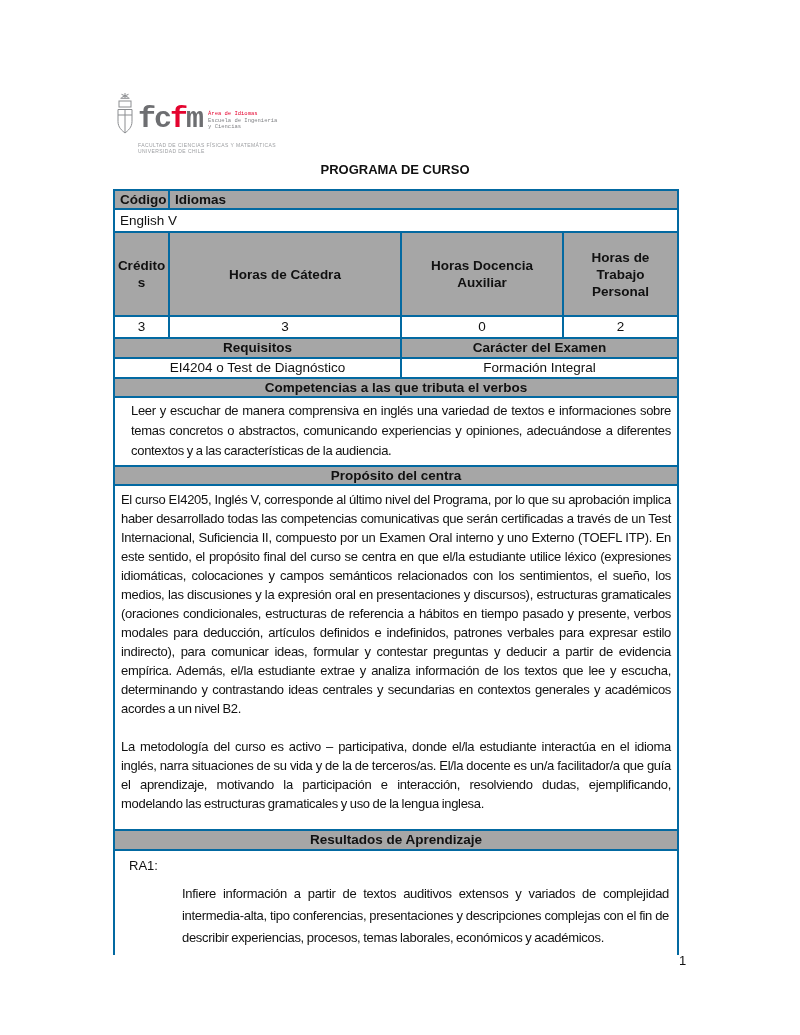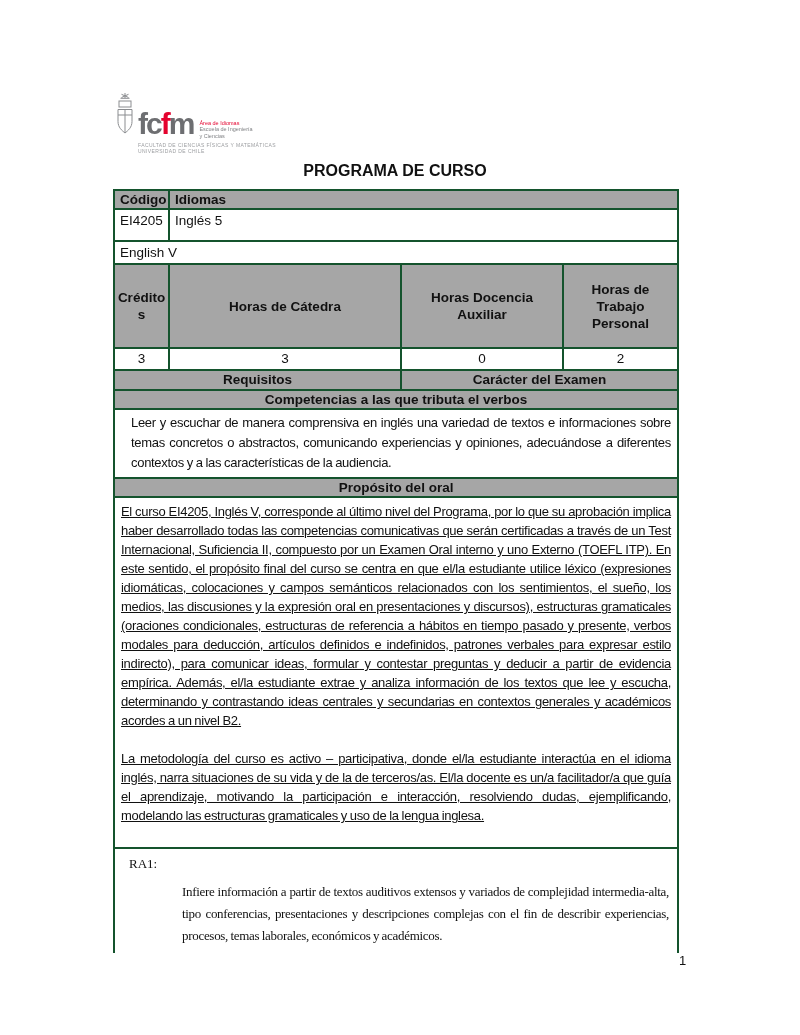--- a/index.html
+++ b/index.html
@@ -8,73 +8,73 @@
     width: 800px;
     height: 1035px;
     background: #ffffff;
     overflow: hidden;
     font-family: "Liberation Sans", sans-serif;
     color: #111111;
   }
 
   
   .logo { position: absolute; left: 114px; top: 92px; }
-  .logo-top { display: flex; align-items: flex-end; }
+  .logo-top { display: flex; align-items: center; font-family: Liberation Mono, monospace; }
   .crest { width: 22px; height: 47px; }
   .wordmark {
     font-weight: bold; font-size: 30px; line-height: 30px;
     letter-spacing: -2px; color: #6d6e71; margin: 7px 0 0 2px;
   }
   .wordmark .red { color: #e4032e; }
   .logo-unit { margin: 11px 0 0 6px; font-size: 5.5px; line-height: 6.5px; }
   .unit-red { color: #e4032e; }
   .unit-gray { color: #808285; }
   .logo-bottom {
     margin: 3px 0 0 24px; font-size: 5px; line-height: 6px;
     color: #9b9da0; letter-spacing: 0.4px;
   }
 
   
   .doc-title {
     position: absolute; left: 113px; top: 162px; width: 564px;
-    text-align: center; font-weight: bold; font-size: 16px;
+    text-align: center; font-weight: bold; font-size: 13px;
   }
 
   
   .doc-table {
     position: absolute; left: 113px; top: 189px; width: 564px;
     border-collapse: collapse; table-layout: fixed;
     border: 2px solid #000; border-bottom: none;
   }
   .doc-table td {
-    border: 2px solid #14532d;
+    border: 2px solid #0369a1;
     padding: 0 5px;
     font-size: 13.5px;
     line-height: 16px;
     vertical-align: middle;
     overflow: hidden;
   }
   td.gray { background: #a6a6a6; font-weight: bold; }
   td.center { text-align: center; }
   td.top { vertical-align: top; padding-top: 3px; }
   .h17 { height: 17px; } .h18 { height: 18px; } .h20 { height: 20px; }
   .h21 { height: 21px; } .h27 { height: 27px; } .h58 { height: 58px; }
   td.colhead { text-align: center; font-weight: bold; line-height: 17px; }
   td.wrapany { overflow-wrap: anywhere; word-break: break-word; padding: 12px 2px; }
 
   .bodytext {
     text-align: justify; font-size: 13px;
     letter-spacing: -0.3px; word-spacing: -0.5px;
   }
   td.nivel-cell { padding: 3px 6px 4px 16px; }
   .nivel-cell .para { margin: 0; line-height: 20px; }
-  td.proposito-cell { padding: 4px 6px 22px 6px; text-decoration: underline; }
+  td.proposito-cell { padding: 4px 6px 16px 6px; }
   .proposito-cell .para { margin: 0; line-height: 19px; }
   .proposito-cell .para + .para { margin-top: 19px; }
-  td.ra-cell { padding: 4px 0 6px 0; border-bottom: none; font-family: Liberation Serif, serif; }
+  td.ra-cell { padding: 4px 0 6px 0; border-bottom: none; }
   .ra-row { display: flex; }
   .ra-label { flex: none; width: 53px; padding-left: 14px; font-size: 13px; line-height: 22px; }
   .ra-text { flex: 1; padding-right: 8px; line-height: 22px; margin-top: 28px; }
 
   
   .page-number { position: absolute; left: 679px; top: 953px; font-size: 13px; }
 </style>
 </head>
 <body>
 
@@ -111,58 +111,61 @@
         <col style="width:232px">
         <col style="width:162px">
         <col style="width:115px">
     </colgroup>
     <tbody>
       <tr>
         <td class="gray h17">Código</td>
         <td class="gray h17" colspan="3">Idiomas</td>
       </tr>
       <tr>
-        <td class="h27 top">EI4205</td>
-        <td class="h27 top" colspan="3">Inglés 5</td>
-      </tr>
-      <tr>
         <td class="h21" colspan="4">English V</td>
       </tr>
       <tr>
         <td class="gray h58 colhead wrapany">Créditos</td>
         <td class="gray h58 colhead">Horas de Cátedra</td>
         <td class="gray h58 colhead">Horas Docencia Auxiliar</td>
         <td class="gray h58 colhead">Horas de Trabajo Personal</td>
       </tr>
       <tr>
         <td class="h20 center">3</td>
         <td class="h20 center">3</td>
         <td class="h20 center">0</td>
         <td class="h20 center">2</td>
       </tr>
       <tr>
         <td class="gray h18 center" colspan="2">Requisitos</td>
         <td class="gray h18 center" colspan="2">Carácter del Examen</td>
       </tr>
       <tr>
+        <td class="h18 center" colspan="2">EI4204 o Test de Diagnóstico</td>
+        <td class="h18 center" colspan="2">Formación Integral</td>
+      </tr>
+      <tr>
         <td class="gray h17 center" colspan="4">Competencias a las que tributa el verbos</td>
       </tr>
       <tr>
         <td class="nivel-cell" colspan="4">
           <p class="para bodytext">Leer y escuchar de manera comprensiva en inglés una variedad de textos e informaciones sobre temas concretos o abstractos, comunicando experiencias y opiniones, adecuándose a diferentes contextos y a las características de la audiencia.</p>
         </td>
       </tr>
       <tr>
-        <td class="gray h17 center" colspan="4">Propósito del oral</td>
+        <td class="gray h17 center" colspan="4">Propósito del centra</td>
       </tr>
       <tr>
         <td class="proposito-cell" colspan="4">
           <p class="para bodytext">El curso EI4205, Inglés V, corresponde al último nivel del Programa, por lo que su aprobación implica haber desarrollado todas las competencias comunicativas que serán certificadas a través de un Test Internacional, Suficiencia II, compuesto por un Examen Oral interno y uno Externo (TOEFL ITP). En este sentido, el propósito final del curso se centra en que el/la estudiante utilice léxico (expresiones idiomáticas, colocaciones y campos semánticos relacionados con los sentimientos, el sueño, los medios, las discusiones y la expresión oral en presentaciones y discursos), estructuras gramaticales (oraciones condicionales, estructuras de referencia a hábitos en tiempo pasado y presente, verbos modales para deducción, artículos definidos e indefinidos, patrones verbales para expresar estilo indirecto), para comunicar ideas, formular y contestar preguntas y deducir a partir de evidencia empírica. Además, el/la estudiante extrae y analiza información de los textos que lee y escucha, determinando y contrastando ideas centrales y secundarias en contextos generales y académicos acordes a un nivel B2.</p>
           <p class="para bodytext">La metodología del curso es activo – participativa, donde el/la estudiante interactúa en el idioma inglés, narra situaciones de su vida y de la de terceros/as. El/la docente es un/a facilitador/a que guía el aprendizaje, motivando la participación e interacción, resolviendo dudas, ejemplificando, modelando las estructuras gramaticales y uso de la lengua inglesa.</p>
         </td>
+      </tr>
+      <tr>
+        <td class="gray h18 center" colspan="4">Resultados de Aprendizaje</td>
       </tr>
       <tr>
         <td class="ra-cell" colspan="4">
           <div class="ra-row">
             <span class="ra-label">RA1:</span>
             <div class="ra-text bodytext">Infiere información a partir de textos auditivos extensos y variados de complejidad intermedia-alta, tipo conferencias, presentaciones y descripciones complejas con el fin de describir experiencias, procesos, temas laborales, económicos y académicos.</div>
           </div>
         </td>
       </tr>
     </tbody>

